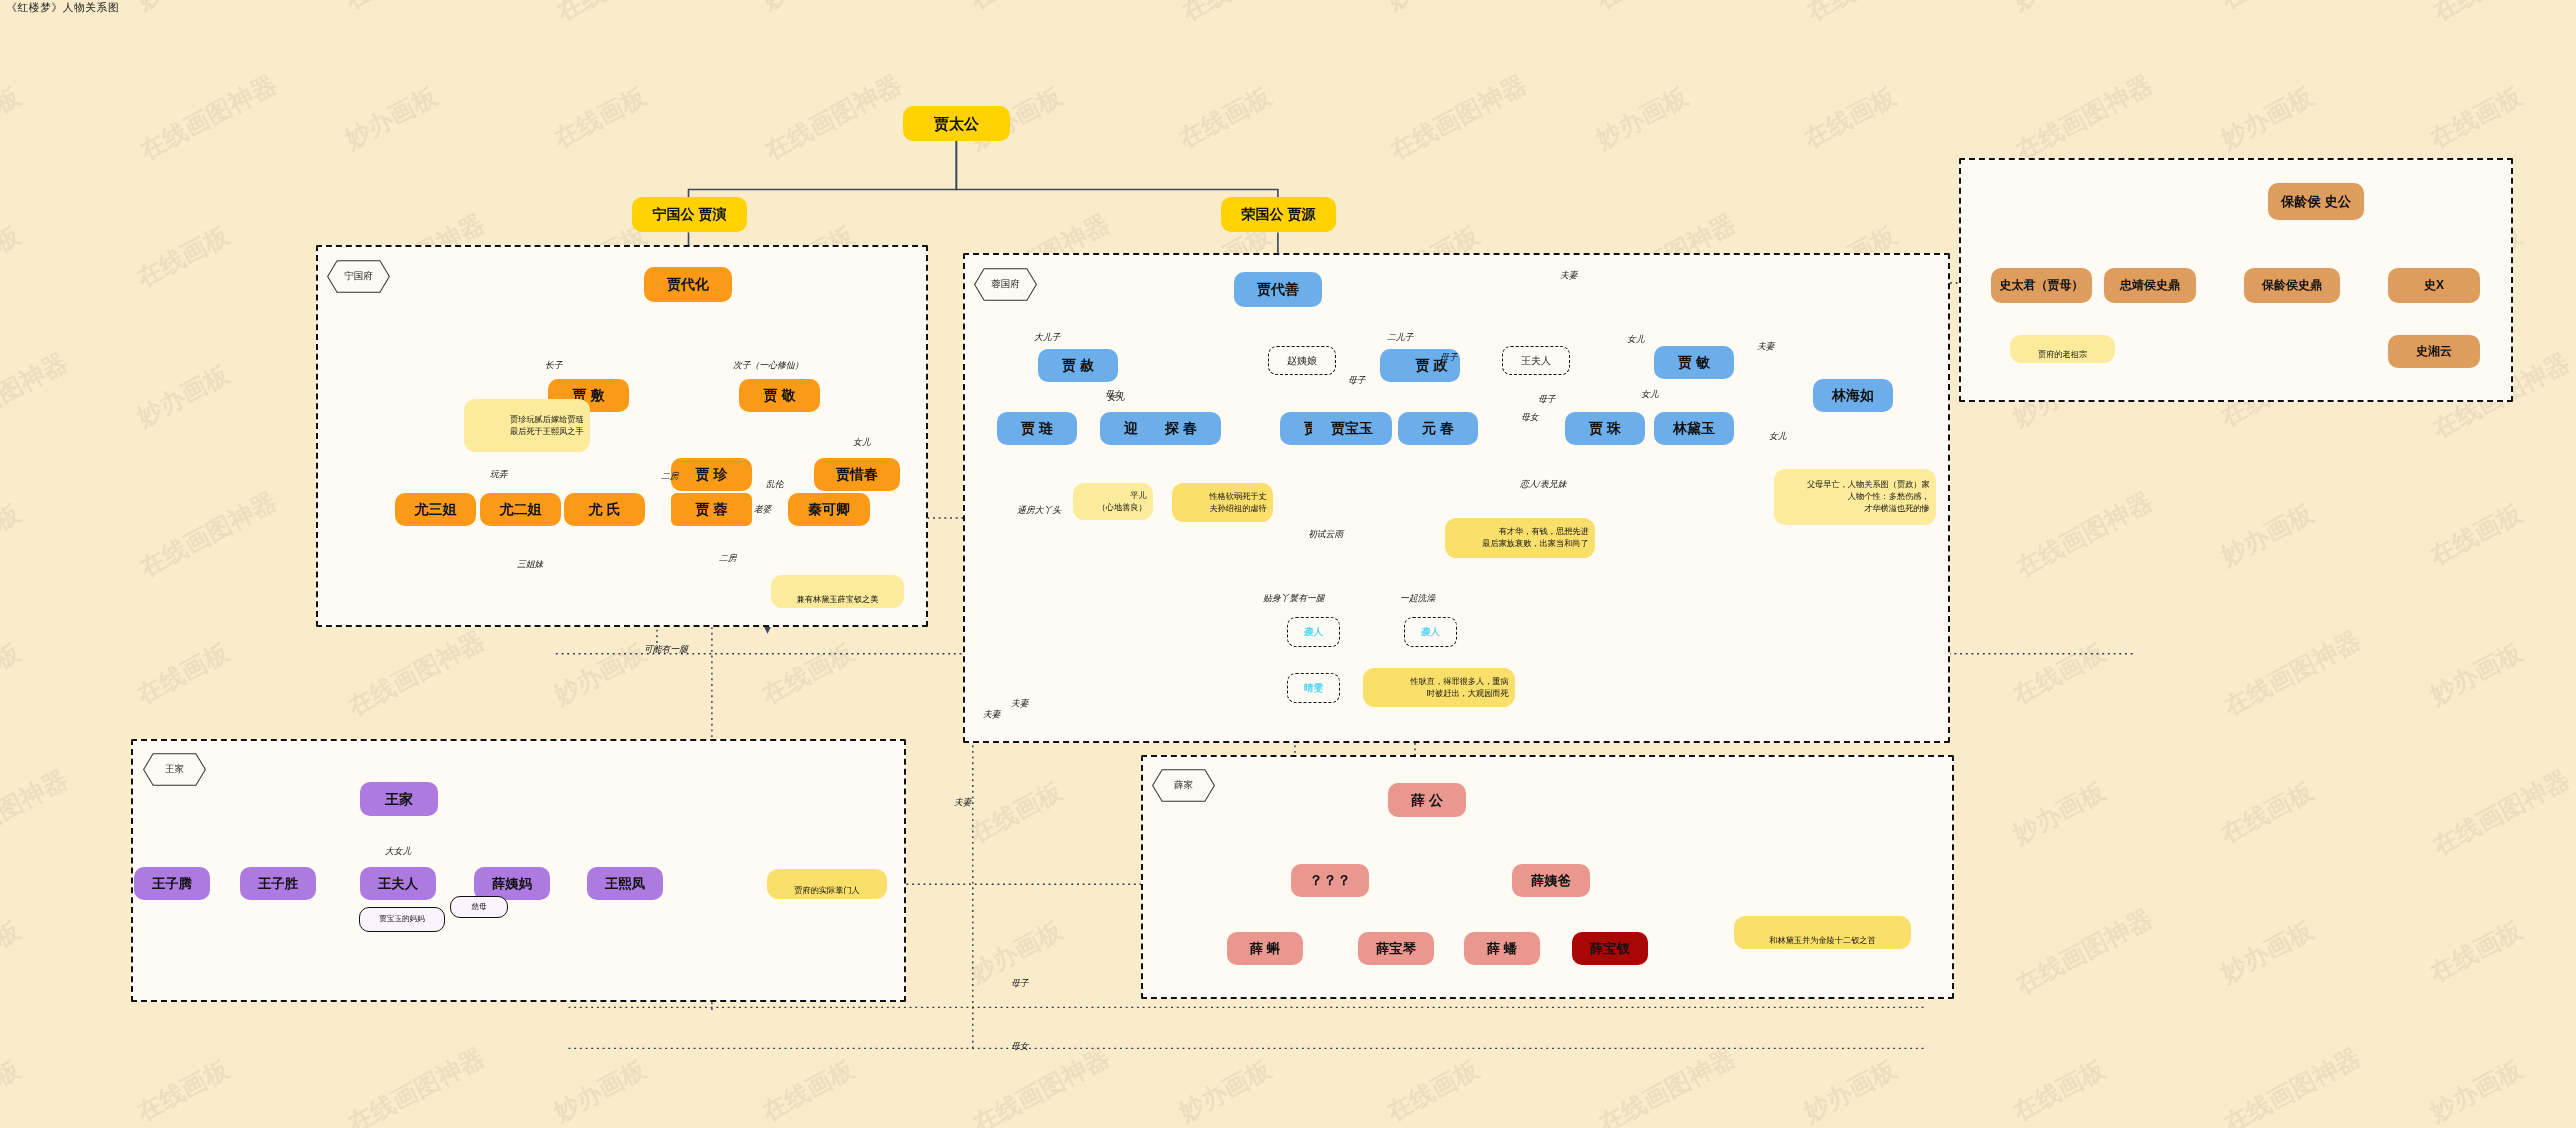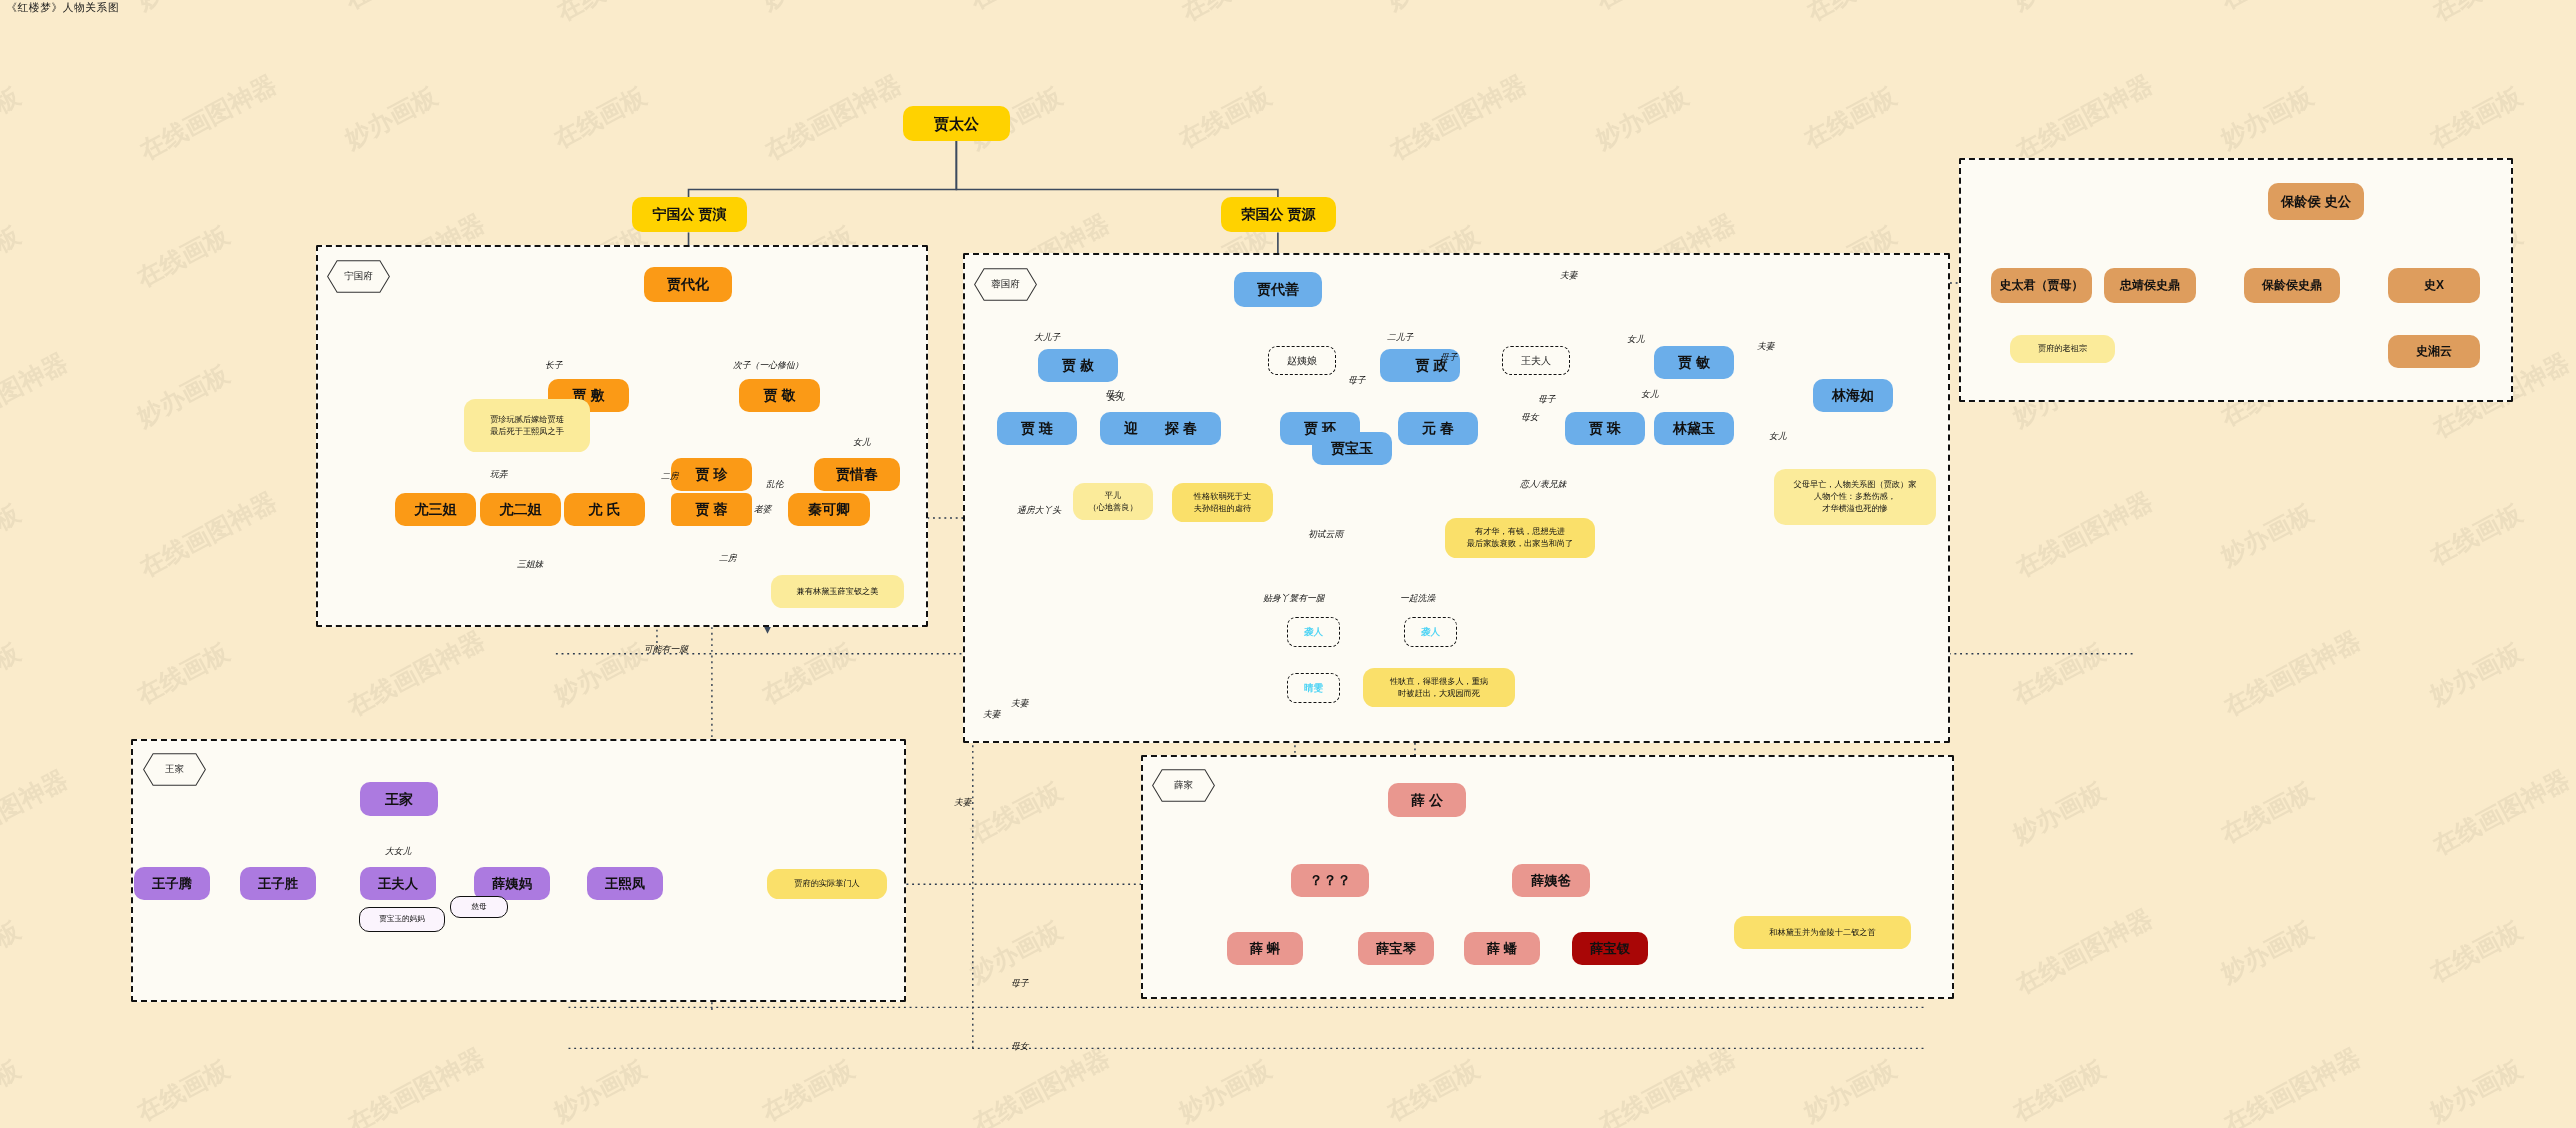--- a/index.html
+++ b/index.html
@@ -52,21 +52,21 @@
   .n-dashed{
     background:transparent;border:1.9px dashed #111;color:#4FD4F4;
     font-weight:700;border-radius:8.8px;
   }
   .n-dashed-dark{
     background:transparent;border:1.9px dashed #111;color:#222;
     font-weight:400;border-radius:8.8px;
   }
   .n-note{
     background:#FBEB9A;color:#111;font-weight:400;border-radius:11.4px;
-    padding:2.5px 6.3px;font-size:8.2px;line-height:1.45;
+    padding:2.5px 6.3px;font-size:8.2px;line-height:1.45;align-items:flex-end;
   }
   .n-note-strong{background:#FAE06A;}
   .n-white-note{
     background:#FBF4FD;border:1.6px solid #111;border-radius:10px;
     color:#111;font-weight:400;font-size:7.6px;
   }
 
   
   .elabel{
     position:absolute;font-size:8.8px;color:#111;white-space:nowrap;
@@ -392,21 +392,21 @@
 
   <div class="node n-blue" style="left:1234px;top:272px;width:88px;height:35px;font-size:14px;">贾代善</div>
   <div class="node n-blue" style="left:1038px;top:349px;width:80px;height:33px;font-size:14px;">贾 赦</div>
   <div class="node n-blue" style="left:997px;top:412px;width:80px;height:33px;font-size:14px;">贾 琏</div>
   <div class="node n-blue" style="left:1100px;top:412px;width:80px;height:33px;font-size:14px;">迎 春</div>
   <div class="node n-dashed-dark" style="left:1268px;top:346px;width:68px;height:29px;font-size:10px;">赵姨娘</div>
   <div class="node n-blue" style="left:1380px;top:349px;width:80px;height:33px;font-size:14px;padding-left:23px;">贾 政</div>
   <div class="node n-dashed-dark" style="left:1502px;top:346px;width:68px;height:29px;font-size:10px;">王夫人</div>
   <div class="node n-blue" style="left:1141px;top:412px;width:80px;height:33px;font-size:14px;">探 春</div>
   <div class="node n-blue" style="left:1280px;top:412px;width:80px;height:33px;font-size:14px;">贾 环</div>
-  <div class="node n-blue" style="left:1312px;top:412px;width:80px;height:33px;font-size:14px;margin-top:20px;">贾宝玉</div>
+  <div class="node n-blue" style="left:1312px;top:412px;width:80px;height:33px;font-size:14px;">贾宝玉</div>
   <div class="node n-blue" style="left:1398px;top:412px;width:80px;height:33px;font-size:14px;">元 春</div>
   <div class="node n-blue" style="left:1565px;top:412px;width:80px;height:33px;font-size:14px;">贾 珠</div>
   <div class="node n-blue" style="left:1654px;top:346px;width:80px;height:33px;font-size:14px;">贾 敏</div>
   <div class="node n-blue" style="left:1654px;top:412px;width:80px;height:33px;font-size:14px;">林黛玉</div>
   <div class="node n-blue" style="left:1813px;top:379px;width:80px;height:33px;font-size:14px;">林海如</div>
 
   <div class="node n-dashed" style="left:1287px;top:617px;width:53px;height:30px;font-size:9.5px;">袭人</div>
   <div class="node n-dashed" style="left:1404px;top:617px;width:53px;height:30px;font-size:9.5px;">袭人</div>
   <div class="node n-dashed" style="left:1287px;top:673px;width:53px;height:30px;font-size:9.5px;">晴雯</div>
 

